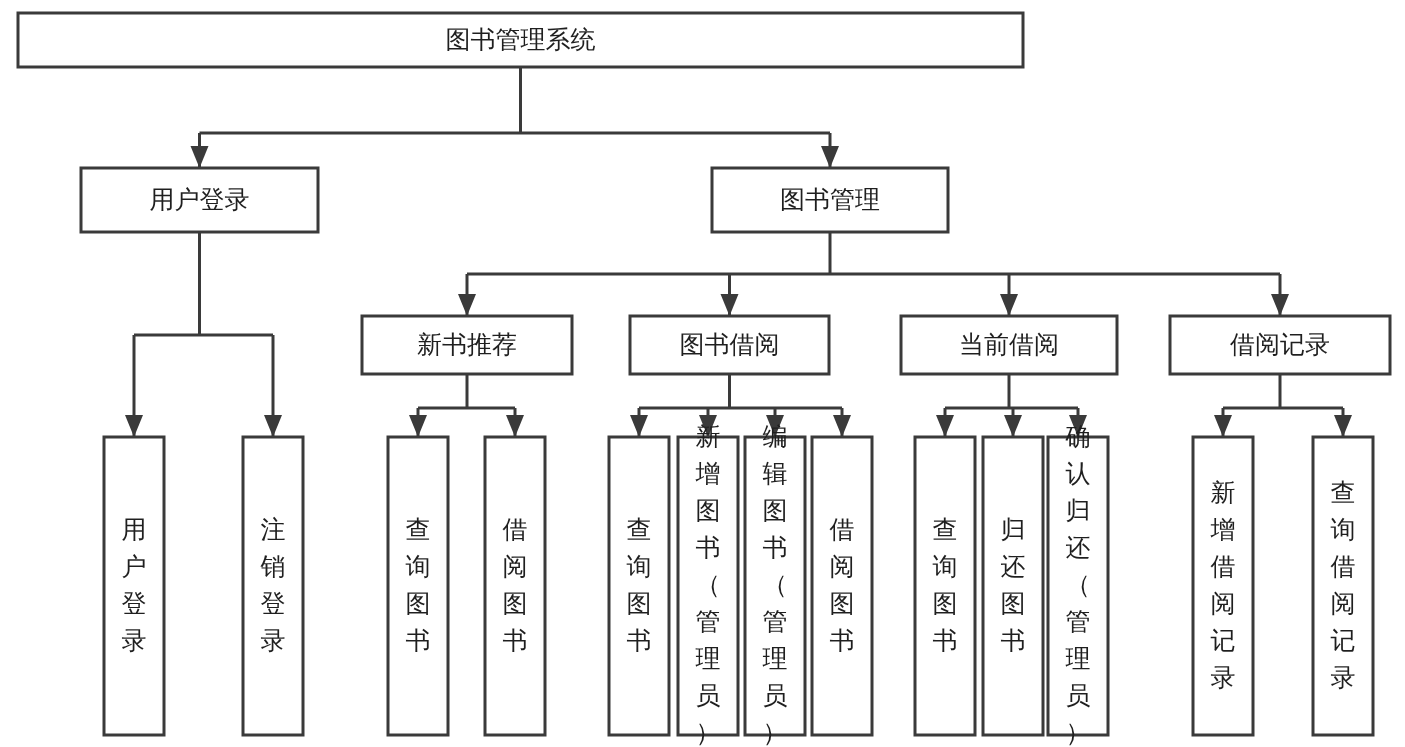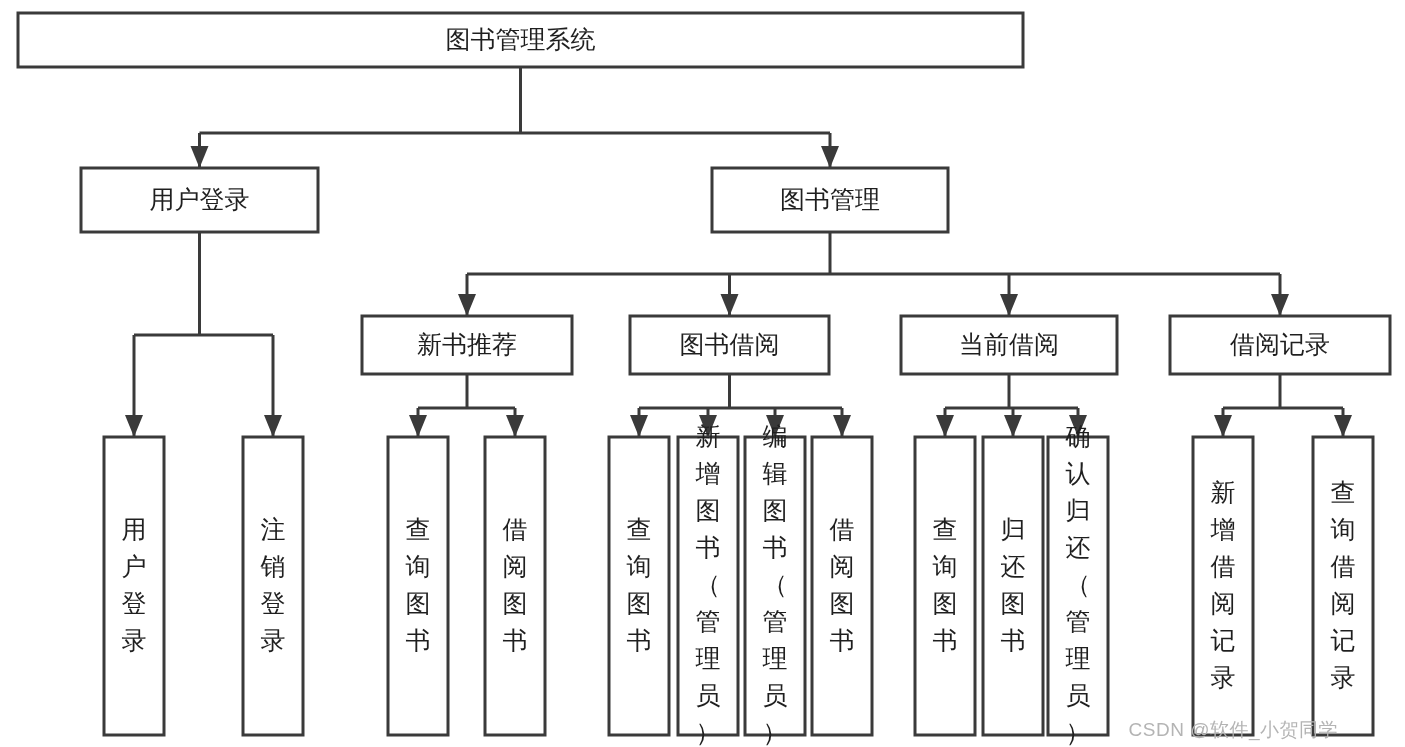--- a/index.html
+++ b/index.html
@@ -202,14 +202,13 @@
         <g>
           <rect x="1193" y="437" width="60" height="298" class="node-rect"></rect>
           <text x="1223" y="0" class="node-label-v"><tspan x="1223" y="493.5">新</tspan><tspan x="1223" y="530.5">增</tspan><tspan x="1223" y="567.5">借</tspan><tspan x="1223" y="604.5">阅</tspan><tspan x="1223" y="641.5">记</tspan><tspan x="1223" y="678.5">录</tspan></text>
         </g>
         <g>
           <rect x="1313" y="437" width="60" height="298" class="node-rect"></rect>
           <text x="1343" y="0" class="node-label-v"><tspan x="1343" y="493.5">查</tspan><tspan x="1343" y="530.5">询</tspan><tspan x="1343" y="567.5">借</tspan><tspan x="1343" y="604.5">阅</tspan><tspan x="1343" y="641.5">记</tspan><tspan x="1343" y="678.5">录</tspan></text>
         </g>
       </g>
   </svg>
-  <div class="watermark">CSDN @软件_小贺同学</div>
 </div>
 
 </body></html>

